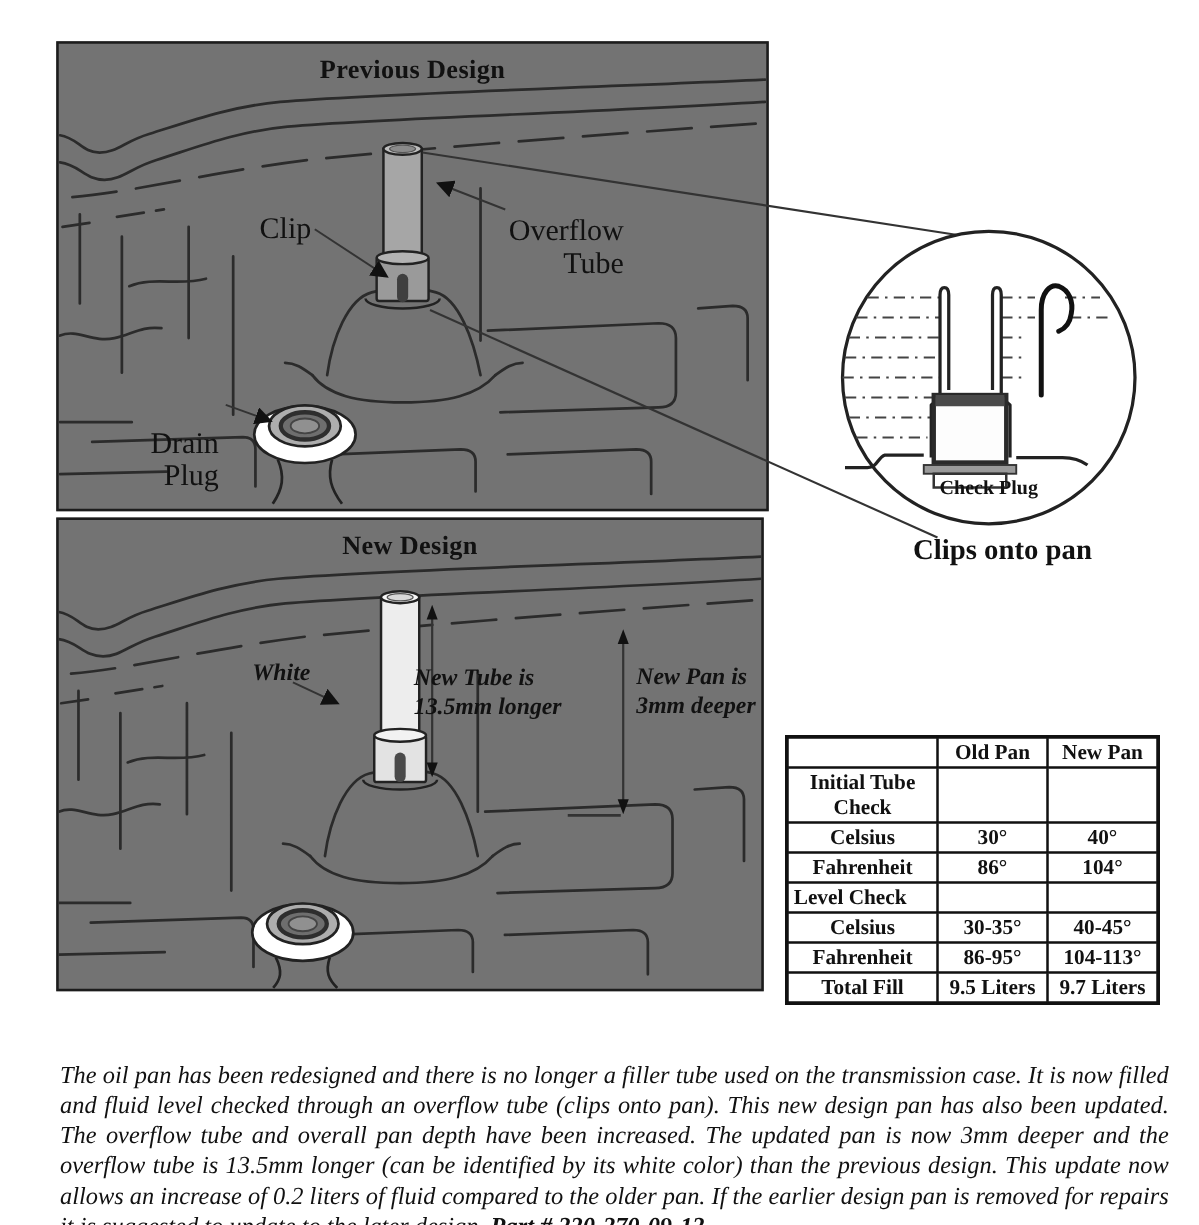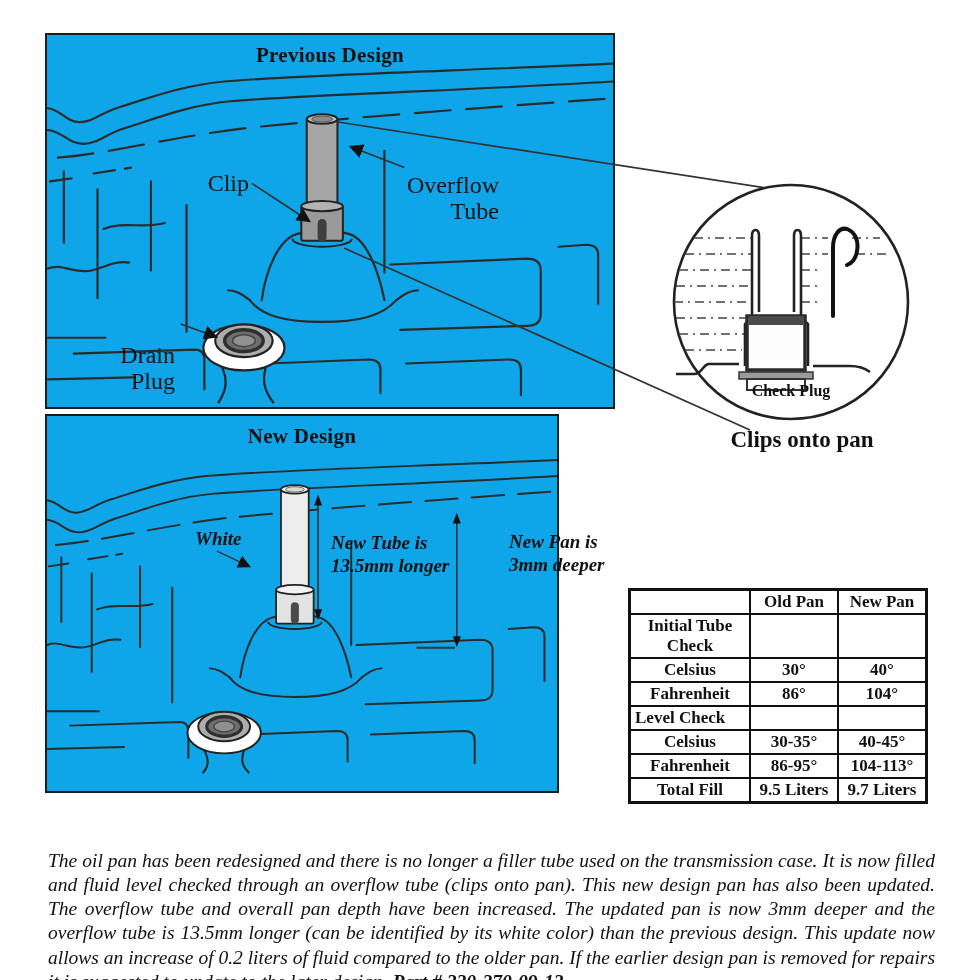--- a/index.html
+++ b/index.html
@@ -1,20 +1,20 @@
 <!DOCTYPE html>
 <html><head>
 <meta charset="utf-8">
 <style>
   html,body{margin:0;padding:0;background:#ffffff;}
   .page{position:relative;width:959px;height:980px;background:#ffffff;overflow:hidden;
         font-family:"Liberation Serif","DejaVu Serif",serif;color:#111;}
-  .panel{position:absolute;border:2.5px solid #1c1c1c;background:#0ea5e9;box-sizing:border-box;}
+  .panel{position:absolute;border:2.5px solid #1c1c1c;background:#737373;box-sizing:border-box;}
   .panel-prev{left:45px;top:33px;width:570px;height:376px;}
-  .panel-new{left:45px;top:414px;width:514px;height:379px;}
+  .panel-new{left:45px;top:414px;width:566px;height:379px;}
   .panel-title{position:absolute;left:0;top:8px;width:100%;text-align:center;
                font-size:21px;font-weight:bold;letter-spacing:.3px;}
   .pan-svg{position:absolute;left:0;top:0;width:100%;height:100%;}
   .diagram-label{position:absolute;font-weight:normal;font-size:24px;line-height:1.08;text-align:right;}
   .note-label{position:absolute;font-weight:bold;font-style:italic;font-size:19px;line-height:1.2;text-align:left;}
   .overlay{position:absolute;left:0;top:0;width:959px;height:980px;pointer-events:none;}
   .callout-label{position:absolute;font-weight:bold;text-align:center;}
   .check-plug-label{left:712px;top:382px;width:158px;font-size:16px;}
   .callout-caption{left:708px;top:427px;width:188px;font-size:23px;}
   table.spec{position:absolute;left:628px;top:588px;border-collapse:collapse;
@@ -144,21 +144,21 @@
         <line x1="303" y1="76" x2="303" y2="200"></line>
         <polygon points="303,68 298.5,80 307.5,80" stroke="none"></polygon>
         <polygon points="303,208 298.5,196 307.5,196" stroke="none"></polygon>
         <line x1="458" y1="96" x2="458" y2="230"></line>
         <polygon points="458,88 453.5,100 462.5,100" stroke="none"></polygon>
         <polygon points="458,238 453.5,226 462.5,226" stroke="none"></polygon>
         <line x1="413" y1="239" x2="456" y2="239" stroke-width="2.2"></line>
       </g>
     </svg>
     <div class="panel-title">New Design</div>
-    <div class="note-label" style="left:148px;top:112px;width:60px;text-align:left;">White</div>
+    <div class="note-label" style="left:148px;top:112px;width:60px;text-align:center;">White</div>
     <div class="note-label" style="left:284px;top:116px;width:126px;">New Tube is 13.5mm longer</div>
     <div class="note-label" style="left:462px;top:115px;width:106px;">New Pan is 3mm deeper</div>
   </div>
 
   <svg class="overlay" viewBox="0 0 959 980">
 
     <g stroke="#333" stroke-width="1.7" fill="none">
       <line x1="338" y1="122" x2="766" y2="188"></line>
       <line x1="344" y1="248" x2="750" y2="430"></line>
     </g>

